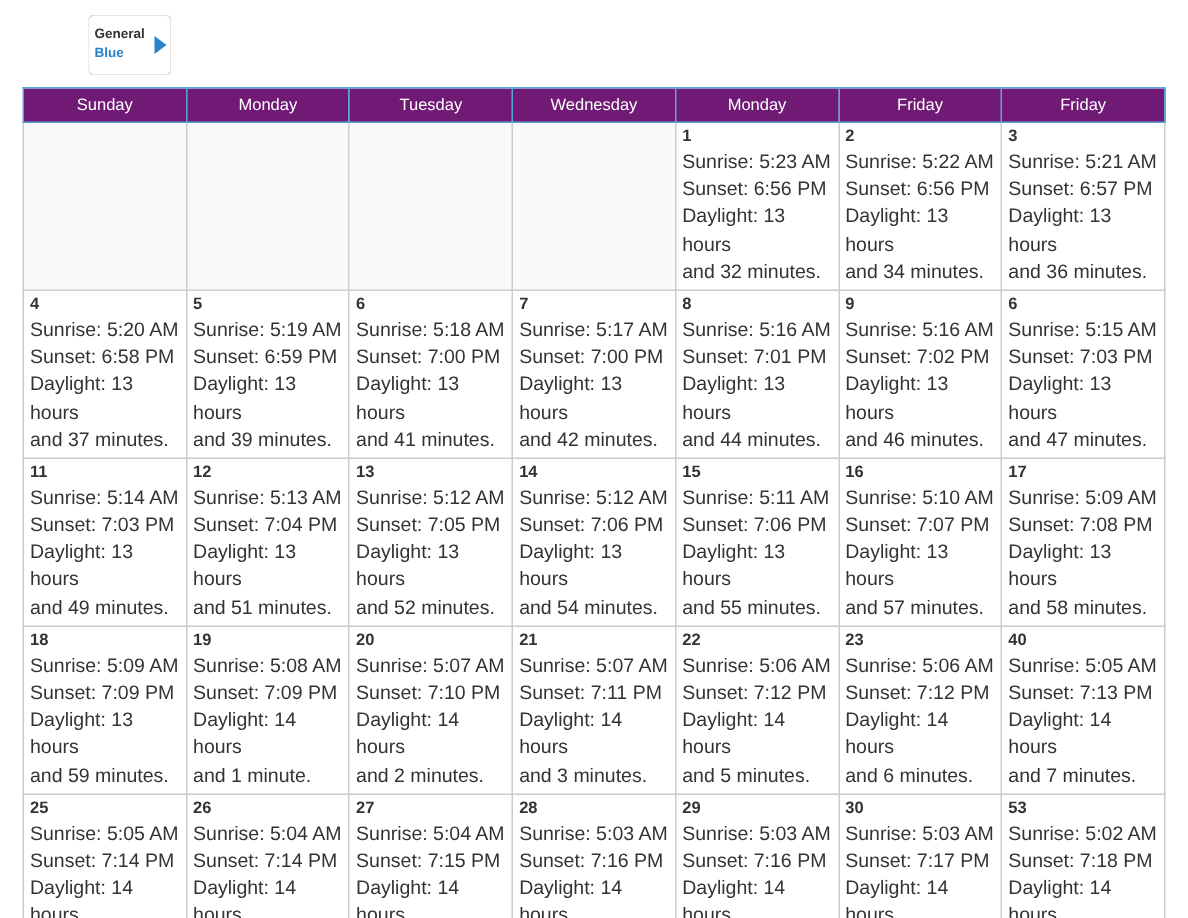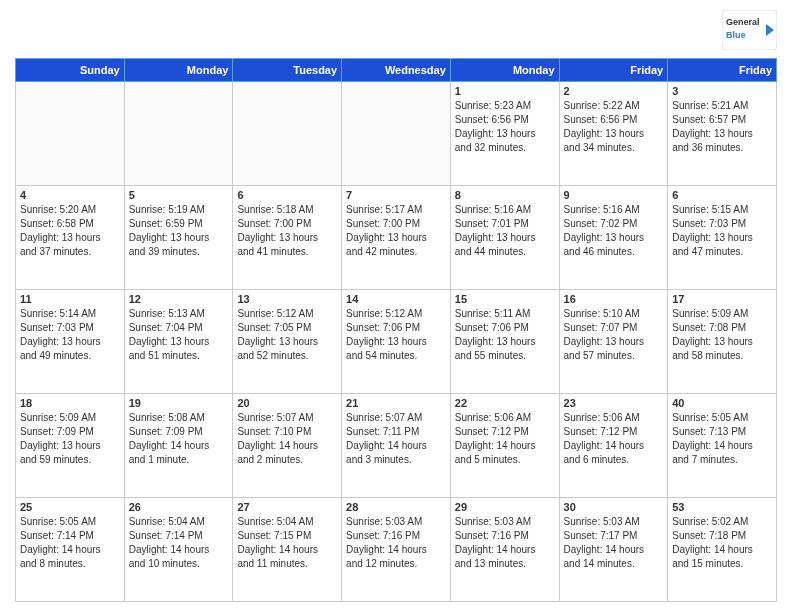--- a/index.html
+++ b/index.html
@@ -12,21 +12,21 @@
     }
     .page {
       width: 792px;
       height: 612px;
       padding: 10px 15px;
       display: flex;
       flex-direction: column;
     }
     .header {
       display: flex;
-      justify-content: flex-end;
+      justify-content: flex-start;
       align-items: flex-start;
       margin-bottom: 8px;
       padding-left: 44px;
     }
     .logo {
       display: flex;
       align-items: center;
       gap: 4px;
     }
     .title-block {
@@ -43,26 +43,26 @@
       color: #555;
     }
     .calendar {
       border: 1px solid #ccc;
       border-collapse: collapse;
       width: 100%;
       flex: 1;
       table-layout: fixed;
     }
     .calendar thead tr th {
-      background-color: #1d4ed8;
+      background-color: #701a75;
       color: #fff;
       font-size: 11px;
-      font-weight: bold;
+      font-weight: normal;
       padding: 5px 4px;
-      text-align: right;
+      text-align: center;
       border: 1px solid #5aa5d9;
     }
     .calendar tbody tr td {
       border: 1px solid #ccc;
       vertical-align: top;
       padding: 3px 4px;
       font-size: 9px;
       color: #333;
       background: #fff;
       height: 90px;
@@ -71,21 +71,21 @@
       background: #f9f9f9;
     }
     .day-num {
       font-size: 11px;
       font-weight: bold;
       color: #333;
       display: block;
       margin-bottom: 2px;
     }
     .day-info {
-      font-size: 10px;
+      font-size: 13px;
       color: #333;
       line-height: 1.4;
     }
   </style>
 </head>
 <body>
 
 <div class="page">
   <div class="header">
     <div class="logo">

